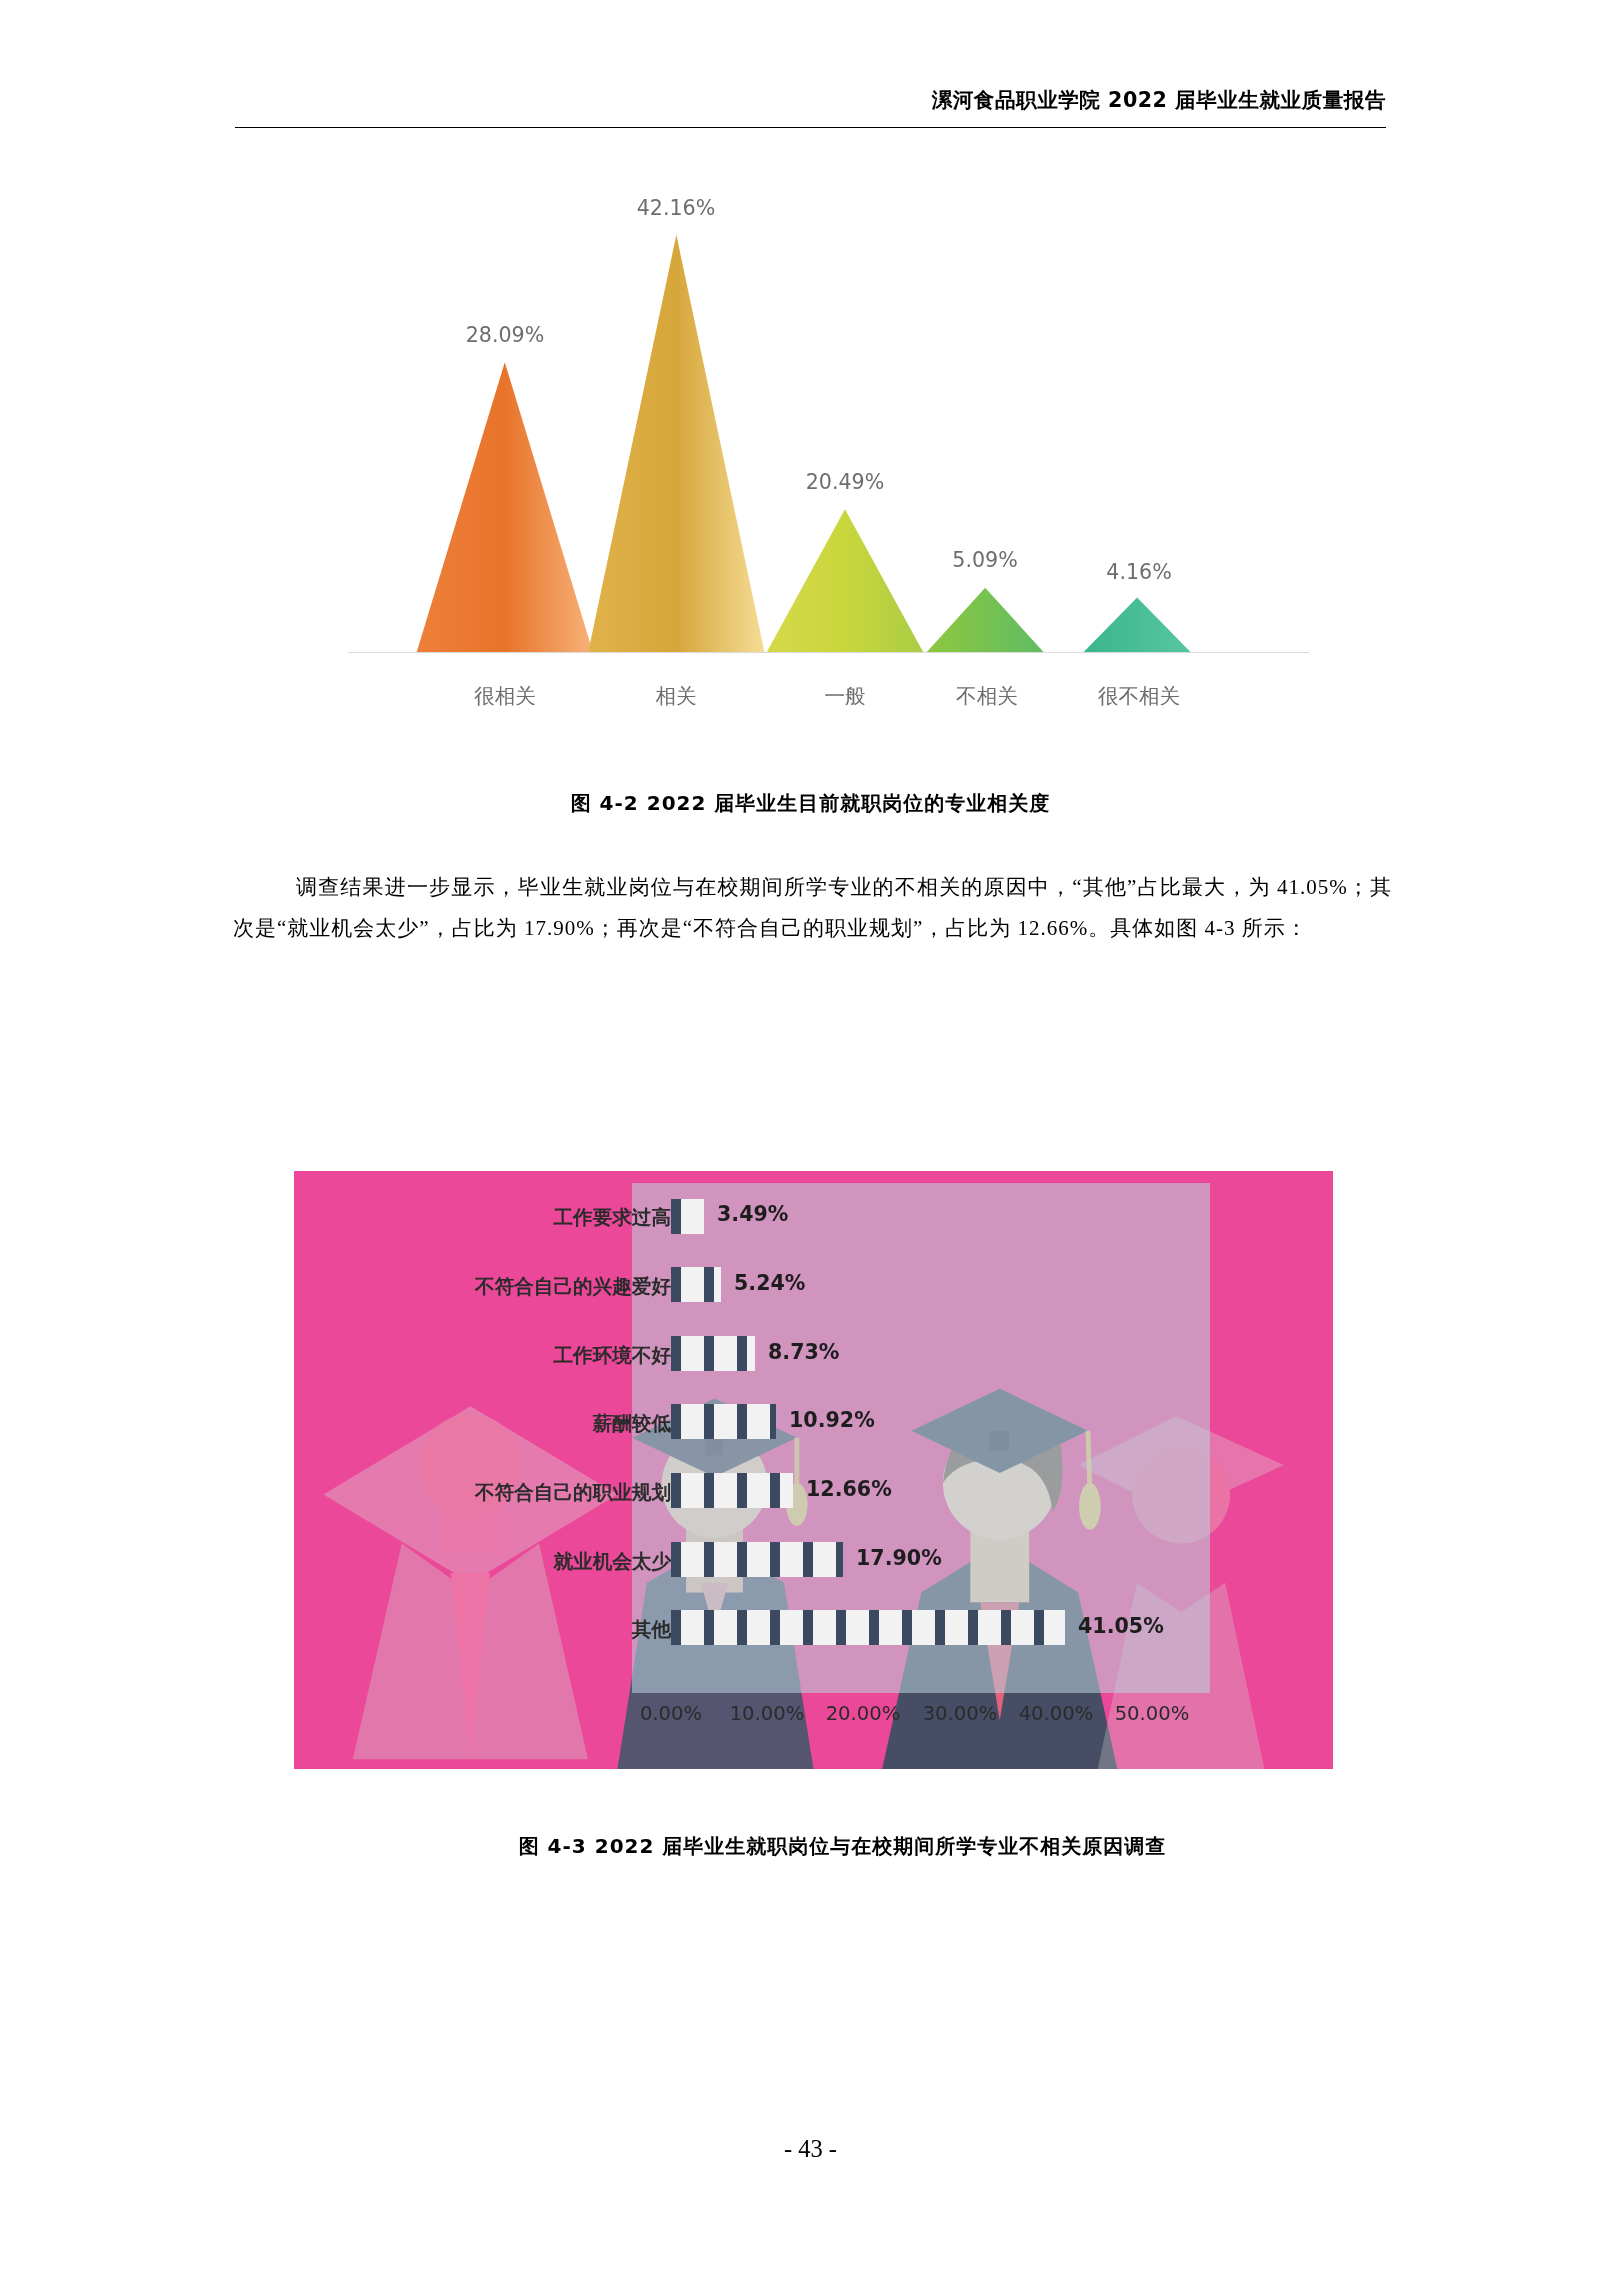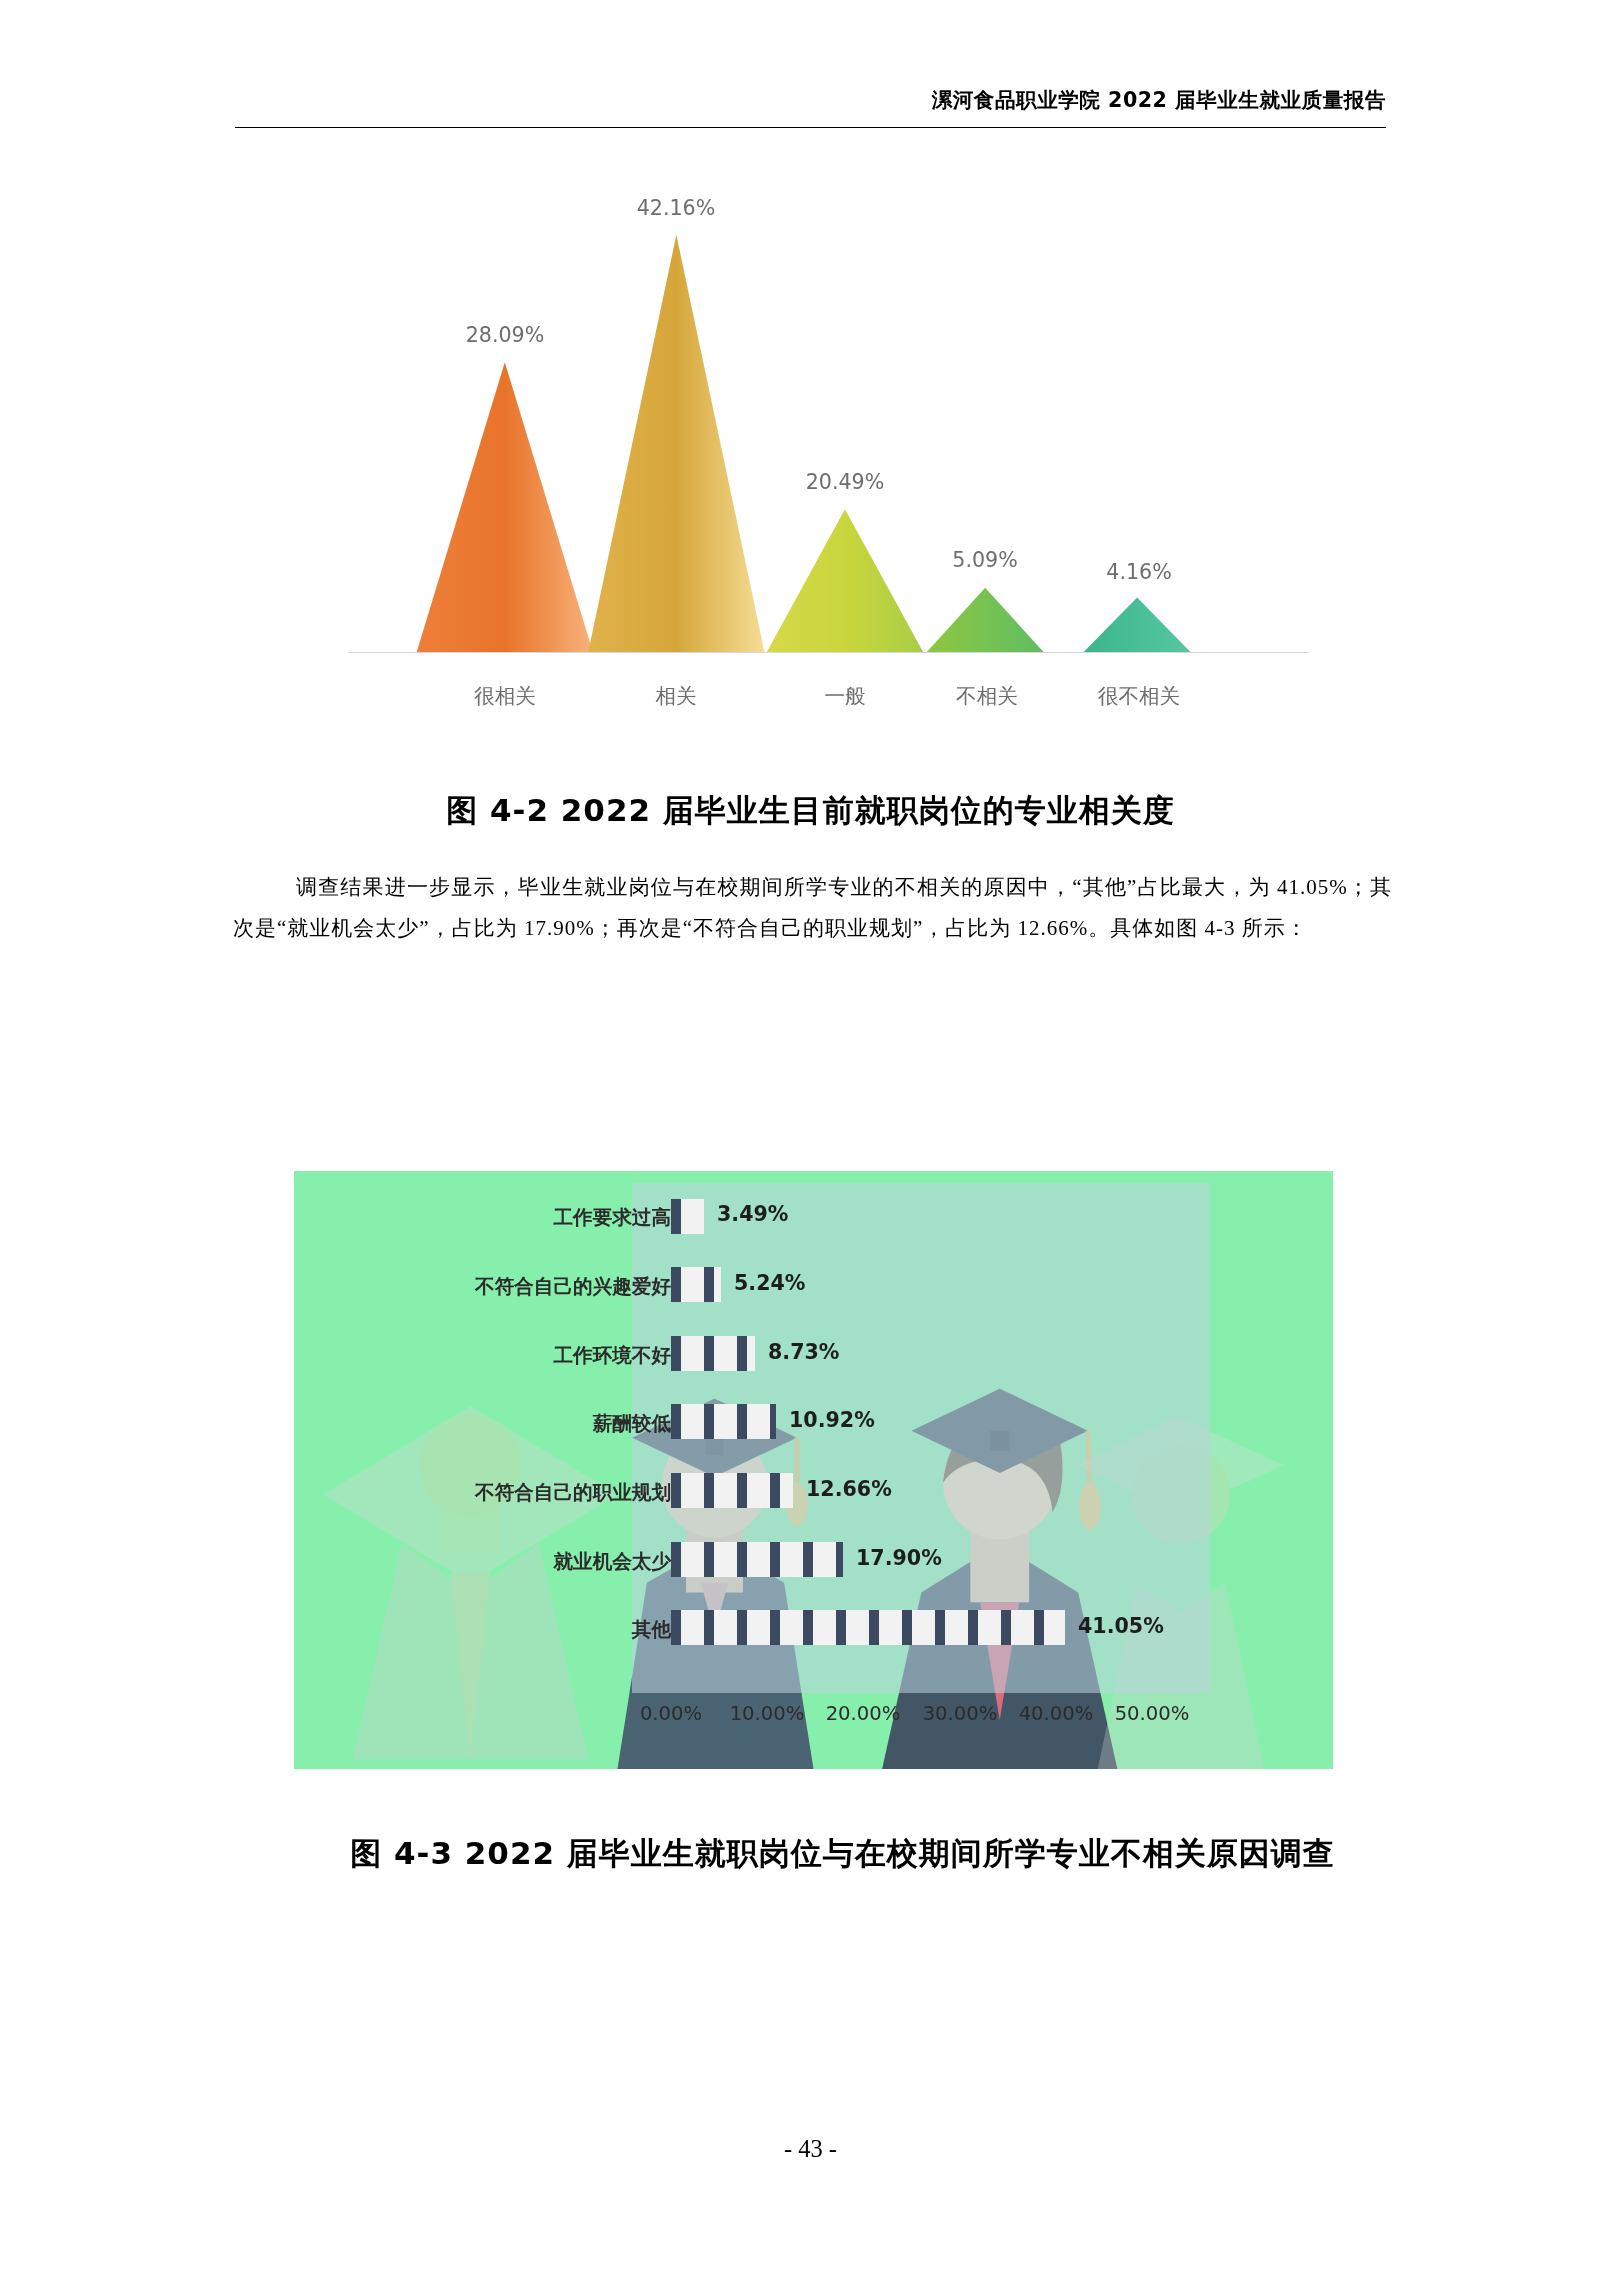--- a/index.html
+++ b/index.html
@@ -84,21 +84,21 @@
     border-top: 1.5px solid #d9d9d9;
   }
 
   
   .caption {
     position: absolute;
     width: 1621px;
     text-align: center;
     font-family: "DejaVu Sans", sans-serif;
     font-weight: bold;
-    font-size: 31px;
+    font-size: 20px;
     color: #000;
     letter-spacing: 1px;
   }
   #cap42 { top: 790px; }
   #cap43 { top: 1833px; padding-left: 32px; }
 
   
   .para {
     position: absolute;
     top: 867px;
@@ -117,21 +117,21 @@
   .fig43 {
     position: absolute;
     top: 1171px;
     left: 294px;
     width: 1039px;
     height: 598px;
   }
   .fig43-bg {
     position: absolute;
     inset: 0;
-    background: #86efac;
+    background: #ec4899;
     overflow: hidden;
   }
   .plot-panel {
     position: absolute;
     left: 338px;
     top: 11.8px;
     width: 578px;
     height: 510px;
     background: rgba(186, 212, 222, 0.55);
   }

